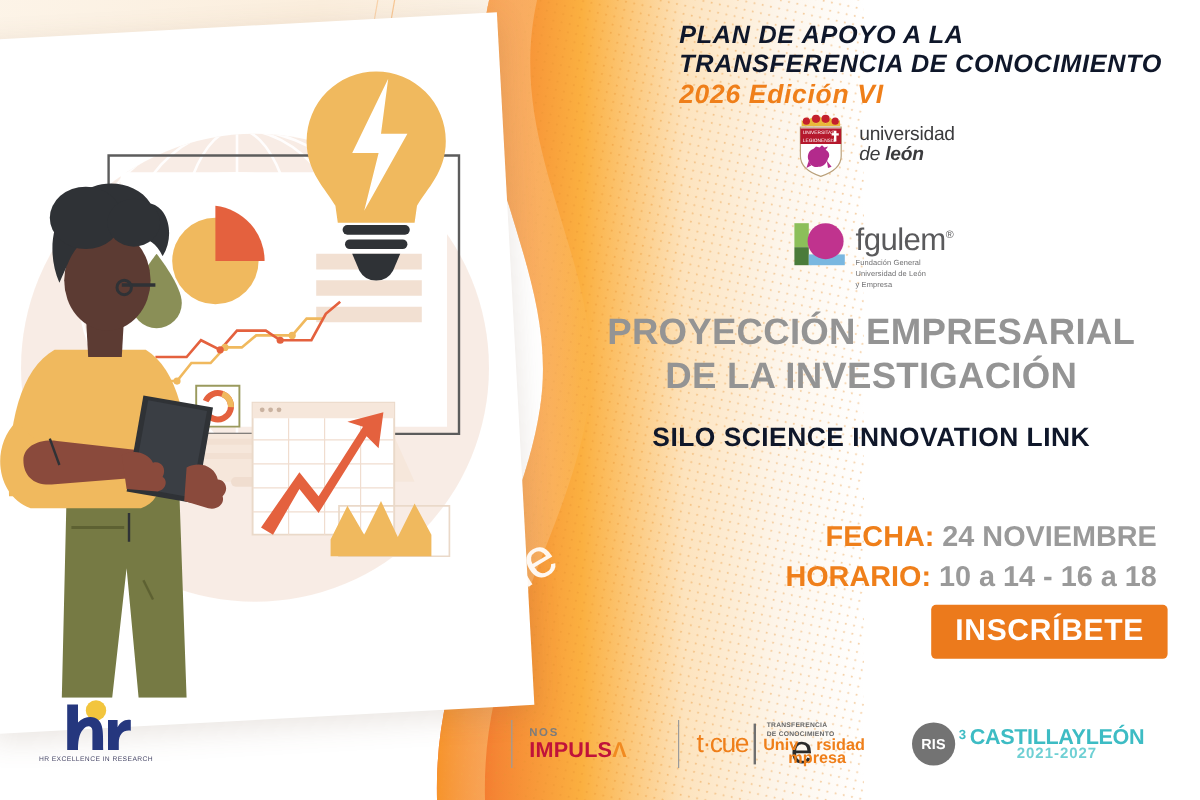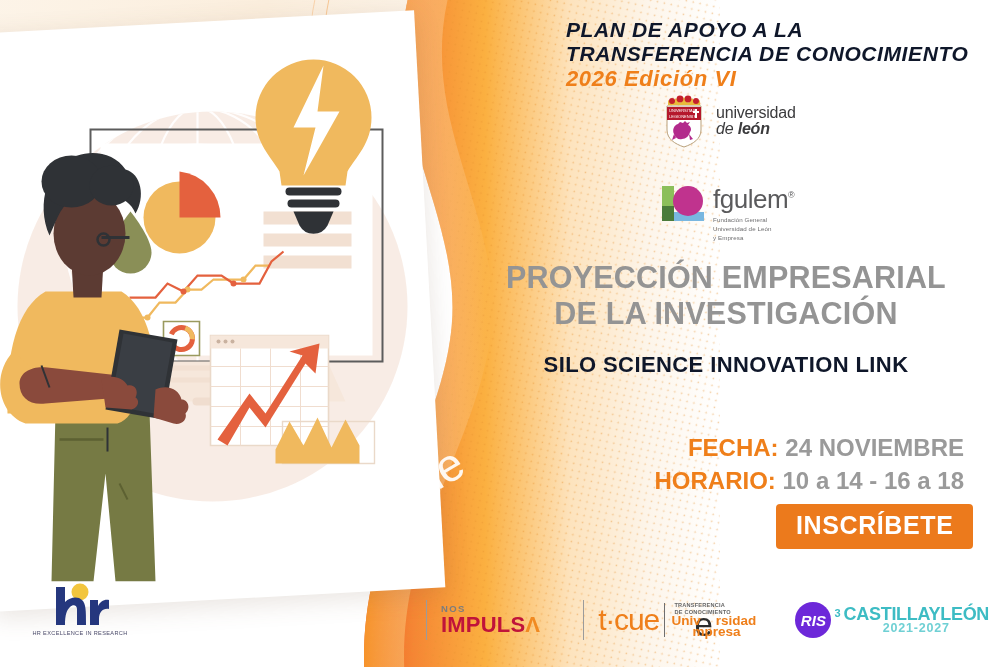--- a/index.html
+++ b/index.html
@@ -92,40 +92,40 @@
   
   .hr-logo { position: absolute; left: 26px; top: 583px; width: 108px; text-align: center; }
   .hr-mark { position: relative; height: 46px; }
   .hr-caption { font-size: 5.6px; color: #4a4a6a; letter-spacing: 0.35px; margin-top: 1px; }
 
   .footer { position: absolute; left: 412px; top: 600px; display: flex; align-items: center; gap: 0px; }
   .fdiv { width: 1px; height: 40px; background: #9b9b9b; margin: 0 14px; }
 
   .nos { line-height: 1; }
   .nos .n1 { font-size: 9.5px; font-weight: bold; color: #7c7c7c; letter-spacing: 1.4px; }
-  .nos .n2 { font-size: 22px; font-weight: bold; color: #c0133a; letter-spacing: 0.2px; margin-top: 1px; }
+  .nos .n2 { font-size: 18px; font-weight: bold; color: #c0133a; letter-spacing: 0.2px; margin-top: 1px; }
   .nos .n2 .lam { color: #f18a21; }
 
   .jcyl { display: flex; align-items: center; gap: 6px; }
   .jcyl-text { font-size: 14.5px; font-weight: bold; color: #1a1a1a; line-height: 1.12; }
 
   .tcue { display: flex; align-items: center; gap: 5px; }
-  .tcue-word { font-size: 30px; color: #ef7f1a; letter-spacing: -1.2px; line-height: 1; font-weight: normal; }
+  .tcue-word { font-size: 22px; color: #ef7f1a; letter-spacing: -1.2px; line-height: 1; font-weight: normal; }
   .tcue-vb { width: 1.6px; height: 34px; background: #6f6f6f; }
   .tcue-right { position: relative; width: 96px; height: 36px; }
   .tcue-tr { position: absolute; left: 4px; top: 0px; font-size: 5.6px; font-weight: bold; color: #666; letter-spacing: 0.2px; line-height: 1.3; }
   .tcue-ue1 { position: absolute; left: 1px; top: 11px; font-size: 13.5px; font-weight: bold; color: #ef7f1a; }
   .tcue-ue2 { position: absolute; left: 22px; top: 22px; font-size: 13.5px; font-weight: bold; color: #ef7f1a; }
   .tcue-e { position: absolute; left: 24px; top: 6px; font-size: 33px; color: #2b2b2b; line-height: 1; font-weight: normal; }
 
   .ris { display: flex; align-items: center; gap: 3px; }
   .ris-circle {
-    width: 36px; height: 36px; border-radius: 50%; background: #6d28d9;
+    width: 36px; height: 36px; border-radius: 50%; background: #737373;
     display: flex; align-items: center; justify-content: center;
-    color: #ffffff; font-size: 15px; font-weight: bold; letter-spacing: 0.2px; font-style: italic;
+    color: #ffffff; font-size: 12px; font-weight: bold; letter-spacing: 0.2px;
   }
   .ris-sup { position: relative; top: -7px; left: 0px; color: #3dbcc4; font-size: 11px; font-weight: bold; }
   .ris-text { line-height: 1; }
   .ris-t1 { font-size: 18px; font-weight: bold; color: #3dbcc4; letter-spacing: -0.3px; }
   .ris-t2 { font-size: 12.5px; font-weight: bold; color: #6fd0d4; letter-spacing: 0.8px; text-align: center; margin-top: -1px; }
 </style>
 </head>
 <body>
 
 <div class="poster">

